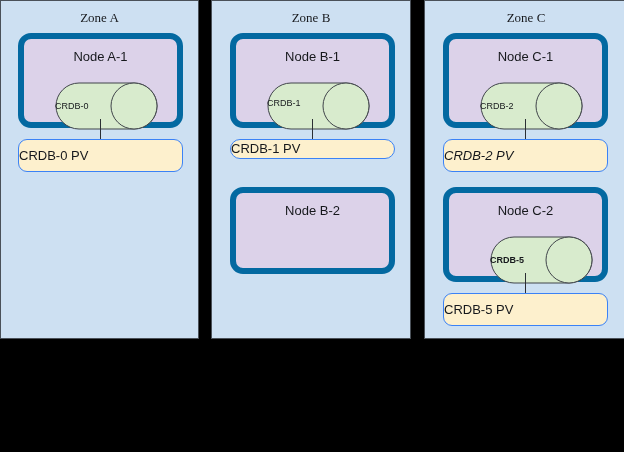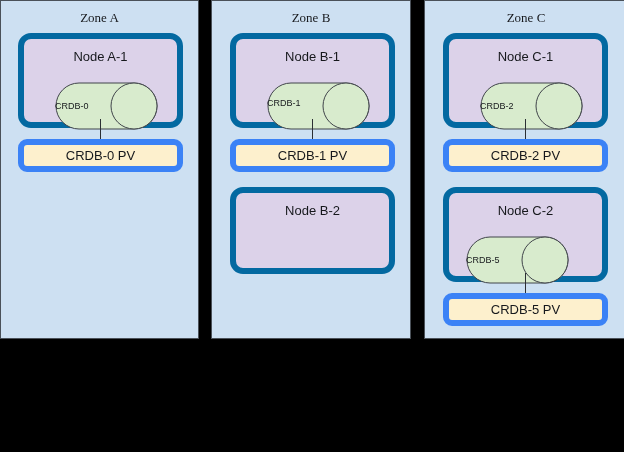--- a/index.html
+++ b/index.html
@@ -60,25 +60,25 @@
     font-size: 13px;
     color: #16181c;
     line-height: 16px;
     white-space: nowrap;
   }
 
   
   .pv {
     position: absolute;
     background: #fdf0cd;
-    border: 6px solid #3b82f6;
+    border: 1px solid #3b82f6;
     border-radius: 9px;
     display: flex;
     align-items: center;
-    justify-content: center;
+    justify-content: flex-start;
   }
   .pv-label {
     font-size: 13px;
     color: #16181c;
     line-height: 16px;
     white-space: nowrap;
   }
 
   
   .cylinder {
@@ -143,21 +143,21 @@
         <svg width="103" height="48" viewBox="0 0 103 48">
           <path d="M24,1 H79 A23,23 0 0 1 79,47 H24 A23,23 0 0 1 24,1 Z" fill="#d8ebcd" stroke="#40444a" stroke-width="1"></path>
           <ellipse cx="79" cy="24" rx="23" ry="23" fill="#d8ebcd" stroke="#40444a" stroke-width="1"></ellipse>
         </svg>
         <div class="cyl-label">CRDB-1</div>
       </div>
     </div>
 
     <div class="connector" style="left:100px; top:118px; height:21px;"></div>
 
-    <div class="pv" style="left:18px; top:138px; width:165px; height:33px;">
+    <div class="pv" style="left:18px; top:138px; width:165px; height:20px;border-radius:16px;">
       <span class="pv-label">CRDB-1 PV</span>
     </div>
 
     <div class="node" style="left:18px; top:186px; width:165px; height:87px;">
       <div class="node-label">Node B-2</div>
     </div>
   </div>
 
   <div class="zone" id="zone-c">
     <div class="zone-label">Zone C</div>
@@ -169,28 +169,28 @@
         <svg width="103" height="48" viewBox="0 0 103 48">
           <path d="M24,1 H79 A23,23 0 0 1 79,47 H24 A23,23 0 0 1 24,1 Z" fill="#d8ebcd" stroke="#40444a" stroke-width="1"></path>
           <ellipse cx="79" cy="24" rx="23" ry="23" fill="#d8ebcd" stroke="#40444a" stroke-width="1"></ellipse>
         </svg>
         <div class="cyl-label">CRDB-2</div>
       </div>
     </div>
 
     <div class="connector" style="left:100px; top:118px; height:21px;"></div>
 
-    <div class="pv" style="left:18px; top:138px; width:165px; height:33px;">
+    <div class="pv" style="left:18px; top:138px; width:165px; height:33px;font-style:italic;">
       <span class="pv-label">CRDB-2 PV</span>
     </div>
 
     <div class="node" style="left:18px; top:186px; width:165px; height:95px;">
       <div class="node-label">Node C-2</div>
 
-      <div class="cylinder" style="left:17px; top:43px; width:103px; height:48px;">
+      <div class="cylinder" style="left:41px; top:43px; width:103px; height:48px;font-weight:bold;">
         <svg width="103" height="48" viewBox="0 0 103 48">
           <path d="M24,1 H79 A23,23 0 0 1 79,47 H24 A23,23 0 0 1 24,1 Z" fill="#d8ebcd" stroke="#40444a" stroke-width="1"></path>
           <ellipse cx="79" cy="24" rx="23" ry="23" fill="#d8ebcd" stroke="#40444a" stroke-width="1"></ellipse>
         </svg>
         <div class="cyl-label">CRDB-5</div>
       </div>
     </div>
 
     <div class="connector" style="left:100px; top:272px; height:21px;"></div>
 

